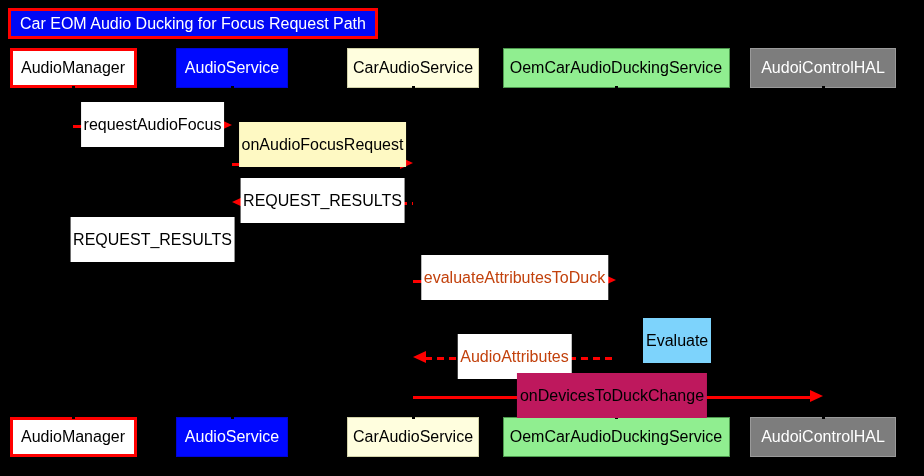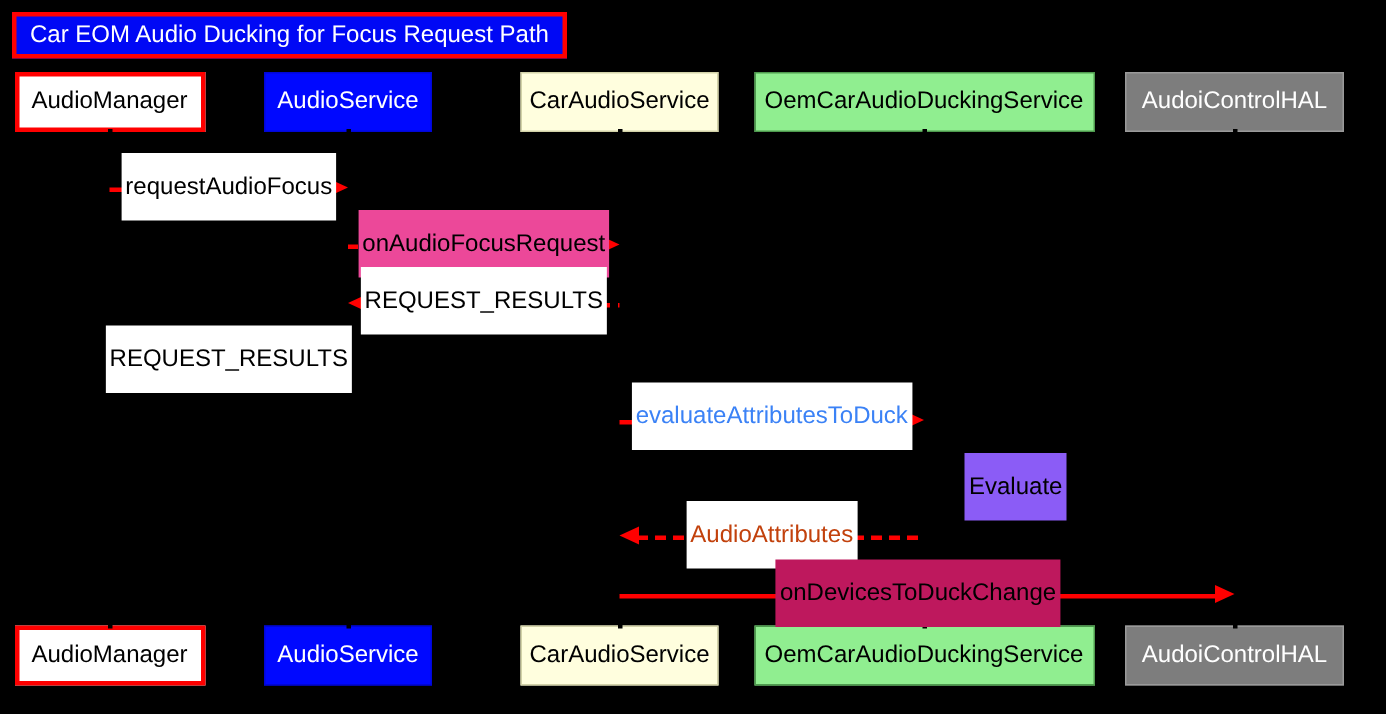--- a/index.html
+++ b/index.html
@@ -100,33 +100,33 @@
     </div>
     <div class="actor" style="left: 502.5px; top: 417px; width: 227px; background: rgb(144, 238, 144); border: 1px solid rgb(78, 154, 78); color: rgb(0, 0, 0);">
       <span>OemCarAudioDuckingService</span>
     </div>
     <div class="actor" style="left: 750px; top: 417px; width: 146px; background: rgb(125, 125, 125); border: 1px solid rgb(154, 154, 154); color: rgb(255, 255, 255);">
       <span>AudoiControlHAL</span>
     </div>
     <div class="msg-label" style="top: 102px; background: rgb(255, 255, 255); color: rgb(0, 0, 0); left: 152.5px; transform: translateX(-50%);">requestAudioFocus</div>
     <div class="msg-line" style="left: 73px; top: 125px; width: 147px; background: rgb(255, 0, 0);"></div>
     <div class="msg-head" style="left: 219px; top: 119px; border-left: 13px solid rgb(255, 0, 0);"></div>
-    <div class="msg-label" style="top: 140px; background: #ec4899; color: rgb(0, 0, 0); left: 322.5px; transform: translateX(-50%);">onAudioFocusRequest</div>
+    <div class="msg-label" style="top: 122px; background: #fef9c3; color: rgb(0, 0, 0); left: 322.5px; transform: translateX(-50%);">onAudioFocusRequest</div>
     <div class="msg-line" style="left: 232px; top: 163px; width: 169px; background: repeating-linear-gradient(to right, rgb(255, 0, 0) 0px, rgb(255, 0, 0) 7px, transparent 7px, transparent 12px);"></div>
     <div class="msg-head" style="left: 400px; top: 157px; border-left: 13px solid rgb(255, 0, 0);"></div>
     <div class="msg-label" style="top: 178px; background: rgb(255, 255, 255); color: rgb(0, 0, 0); left: 322.5px; transform: translateX(-50%);">REQUEST_RESULTS</div>
     <div class="msg-line" style="left: 244px; top: 202px; width: 169px; background: repeating-linear-gradient(to right, rgb(255, 0, 0) 0px, rgb(255, 0, 0) 7px, transparent 7px, transparent 12px);"></div>
     <div class="msg-head" style="left: 232px; top: 196px; border-right: 13px solid rgb(255, 0, 0);"></div>
     <div class="msg-label" style="top: 217px; background: rgb(255, 255, 255); color: rgb(0, 0, 0); left: 152.5px; transform: translateX(-50%);">REQUEST_RESULTS</div>
     <div class="msg-line" style="left: 85px; top: 240px; width: 147px; background: repeating-linear-gradient(to right, rgb(255, 0, 0) 0px, rgb(255, 0, 0) 7px, transparent 7px, transparent 12px);"></div>
     <div class="msg-head" style="left: 73px; top: 234px; border-right: 13px solid rgb(255, 0, 0);"></div>
-    <div class="msg-label" style="top: 255px; background: rgb(255, 255, 255); color: #3b82f6; left: 514.5px; transform: translateX(-50%);">evaluateAttributesToDuck</div>
+    <div class="msg-label" style="top: 255px; background: rgb(255, 255, 255); color: #c2410c; left: 514.5px; transform: translateX(-50%);">evaluateAttributesToDuck</div>
     <div class="msg-line" style="left: 413px; top: 280px; width: 191px; background: rgb(255, 0, 0);"></div>
     <div class="msg-head" style="left: 603px; top: 274px; border-left: 13px solid rgb(255, 0, 0);"></div>
-    <div class="msg-label" style="top: 302px; background: #8b5cf6; color: rgb(0, 0, 0); left: 643px;">Evaluate</div>
+    <div class="msg-label" style="top: 318px; background: #7dd3fc; color: rgb(0, 0, 0); left: 643px;">Evaluate</div>
     <div class="self-loop" style="left: 616px; top: 318px;"></div>
     <div class="msg-label" style="top: 334px; background: rgb(255, 255, 255); color: #c2410c; left: 514.5px; transform: translateX(-50%);">AudioAttributes</div>
     <div class="msg-line" style="left: 425px; top: 357px; width: 191px; background: repeating-linear-gradient(to right, rgb(255, 0, 0) 0px, rgb(255, 0, 0) 7px, transparent 7px, transparent 12px);"></div>
     <div class="msg-head" style="left: 413px; top: 351px; border-right: 13px solid rgb(255, 0, 0);"></div>
     <div class="msg-label" style="top: 373px; background: #be185d; color: rgb(0, 0, 0); left: 592px; transform: translateX(-50%); margin-left: 20px;">onDevicesToDuckChange</div>
     <div class="msg-line" style="left: 413px; top: 396px; width: 398px; background: rgb(255, 0, 0);"></div>
     <div class="msg-head" style="left: 810px; top: 390px; border-left: 13px solid rgb(255, 0, 0);"></div>
   </div>
 
 </body></html>

